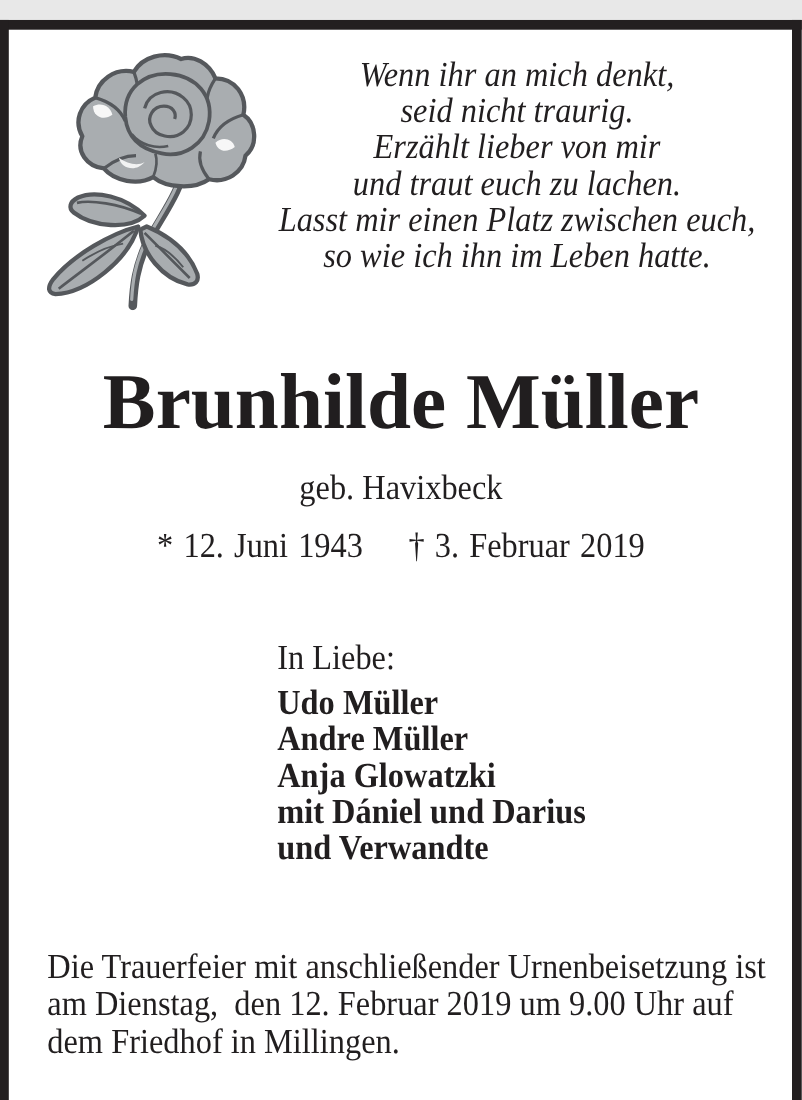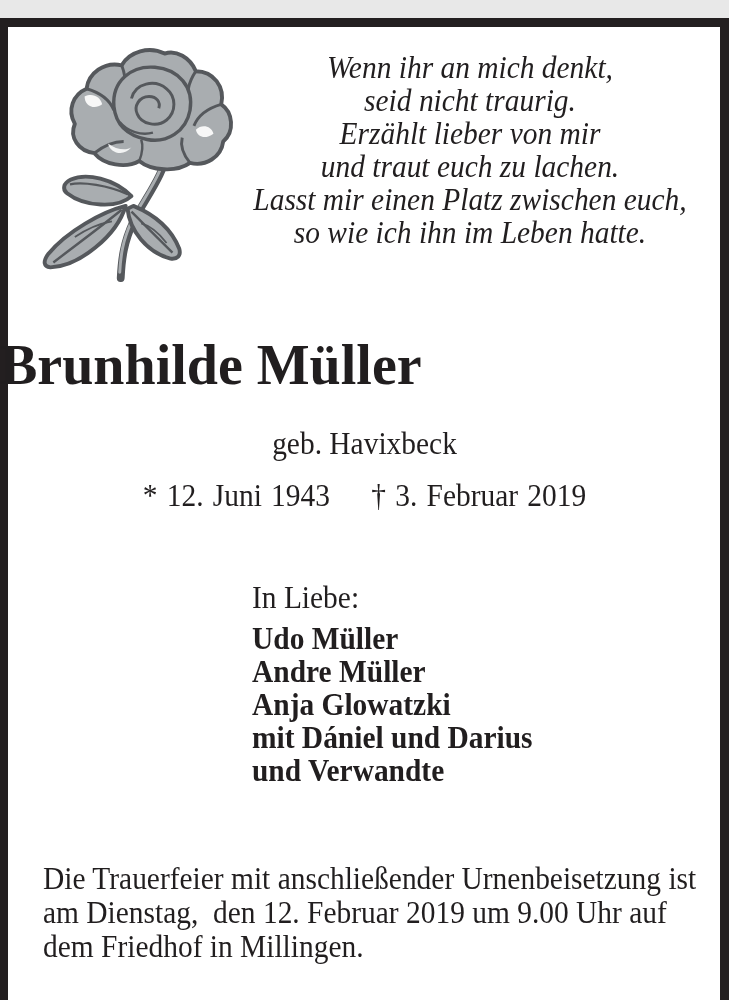--- a/index.html
+++ b/index.html
@@ -23,22 +23,22 @@
   .poem{
     position:absolute;left:210px;top:33px;width:520px;
     text-align:center;font-style:italic;
     font-size:32px;line-height:33px;
     transform:scaleX(0.92);transform-origin:center top;
   }
   .poem div{white-space:nowrap;}
 
   .deceased-name{
     position:absolute;left:0;top:306px;width:729px;
-    font-weight:bold;
-    font-size:56px;line-height:82px;white-space:nowrap;
+    text-align:center;font-weight:bold;
+    font-size:72px;line-height:82px;white-space:nowrap;
   }
   .maiden{
     position:absolute;left:0;top:409px;width:729px;
     text-align:center;font-size:32px;line-height:33px;white-space:nowrap;
     transform:scaleX(0.92);transform-origin:center top;
   }
   .dates{
     position:absolute;left:0;top:460px;width:729px;
     text-align:center;font-size:32px;line-height:34px;white-space:nowrap;
     word-spacing:2px;

